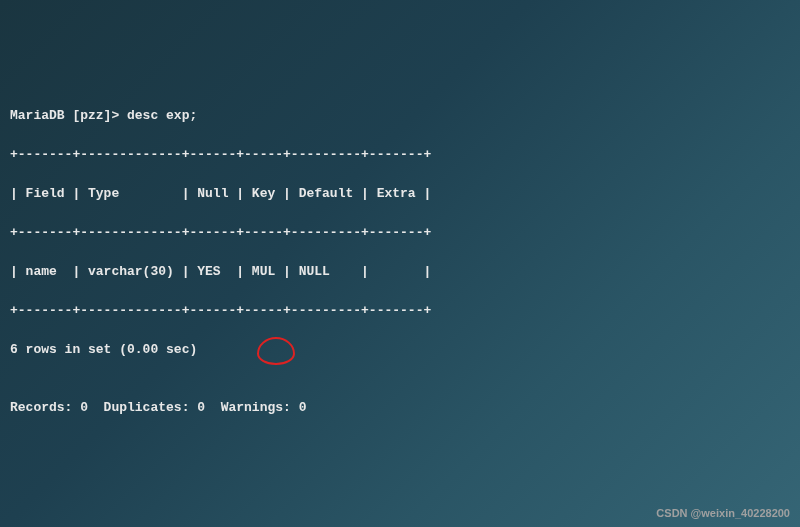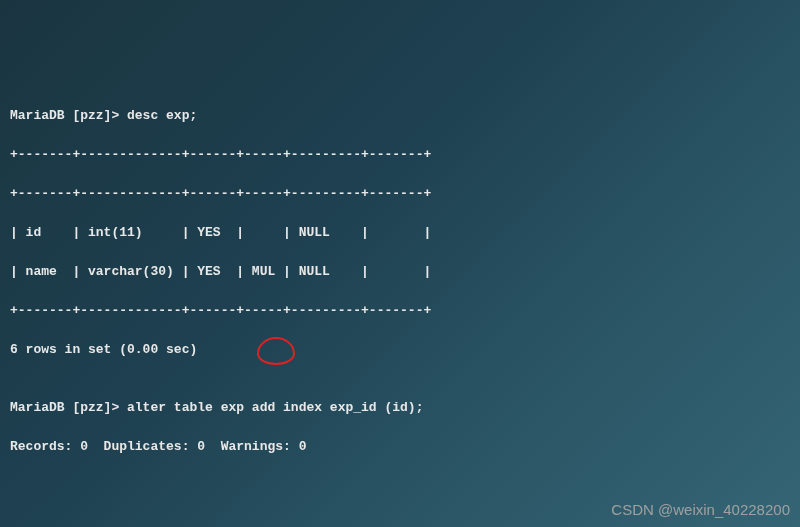--- a/index.html
+++ b/index.html
@@ -23,43 +23,42 @@
       width: 38px;
       height: 28px;
       border: 2.5px solid #dd2222;
       border-radius: 50% 50% 50% 50% / 60% 60% 40% 40%;
       pointer-events: none;
     }
     .watermark {
       position: absolute;
       bottom: 6px;
       right: 10px;
-      font-size: 15px;
-      font-weight: normal;
+      font-size: 11px;
+      font-weight: bold;
       color: #a0a0a0;
       font-family: Arial, sans-serif;
       white-space: nowrap;
       text-align: right;
     }
   </style>
 </head>
 <body>
 
 
 
 <div>
 <div class="line">MariaDB [pzz]&gt; desc exp;</div>
 <div class="line">+-------+-------------+------+-----+---------+-------+</div>
+<div class="line">| Field | Type        | Null | Key | Default | Extra |</div>
 <div class="line">+-------+-------------+------+-----+---------+-------+</div>
-<div class="line">| id    | int(11)     | YES  |     | NULL    |       |</div>
 <div class="line">| name  | varchar(30) | YES  | MUL | NULL    |       |</div>
 <div class="line">+-------+-------------+------+-----+---------+-------+</div>
 <div class="line">6 rows in set (0.00 sec)</div>
 <div class="line"></div>
-<div class="line">MariaDB [pzz]&gt; alter table exp add index exp_id (id);</div>
 <div class="line">Records: 0  Duplicates: 0  Warnings: 0</div>
 <div class="line"></div>
 
 
 
 
 
 
 
 

